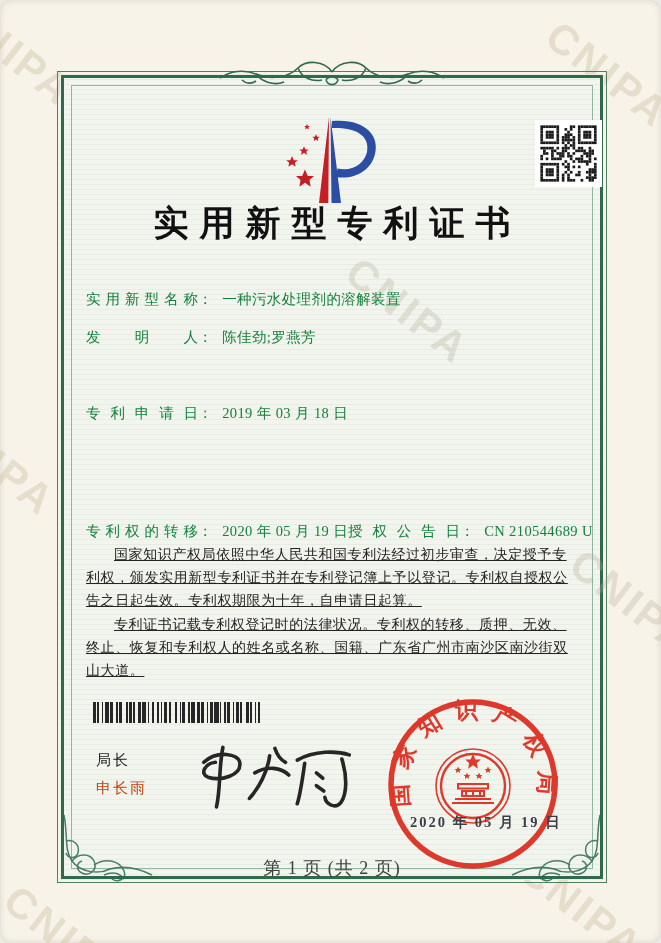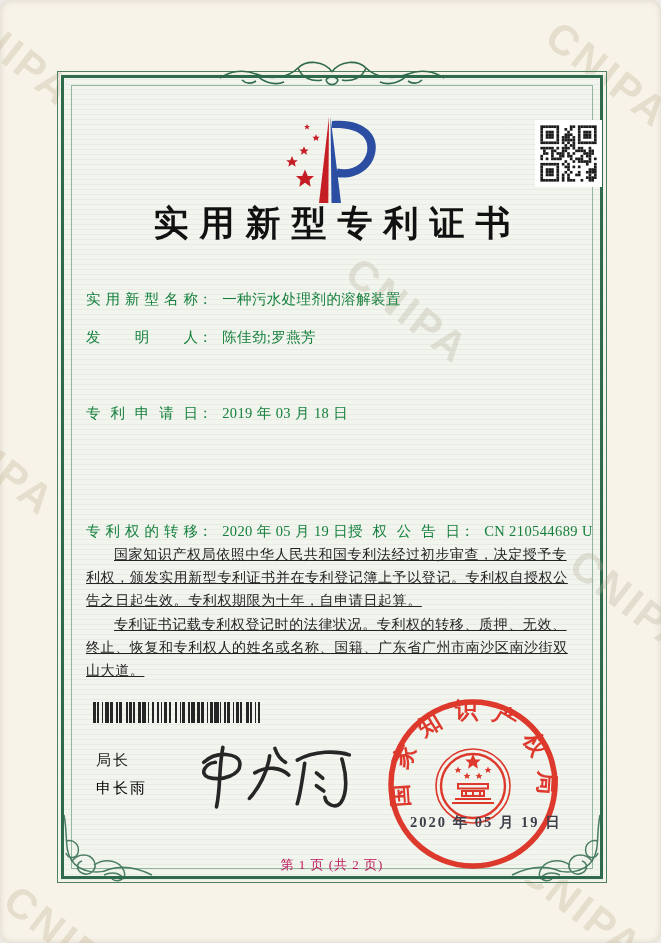--- a/index.html
+++ b/index.html
@@ -78,31 +78,31 @@
   
   .barcode{
     position:absolute;left:35px;top:630px;width:172px;height:21px;
     display:flex;align-items:stretch;overflow:hidden;
   }
   .barcode i{display:block;height:100%;}
   .bar{background:#262626;}
   .gap{background:transparent;}
   .director-title{position:absolute;left:38px;top:679px;font-size:15px;color:#222;
     font-family:"Liberation Sans","DejaVu Sans",sans-serif;letter-spacing:2px;}
-  .director-name{position:absolute;left:38px;top:707px;font-size:15px;color:#000000;
+  .director-name{position:absolute;left:38px;top:707px;font-size:15px;color:#c2410c;
     font-family:"Liberation Sans","DejaVu Sans",sans-serif;letter-spacing:2px;}
   .signature{position:absolute;left:133px;top:660px;width:170px;height:85px;}
   .seal{position:absolute;left:325px;top:622px;width:180px;height:180px;opacity:.93;}
   .seal-date{
     position:absolute;left:352px;top:741px;z-index:4;
     font-size:14.5px;letter-spacing:2px;color:#3e3e4a;font-weight:bold;
   }
   .page-info{
     position:absolute;left:0;top:784px;width:100%;text-align:center;
-    font-size:13px;color:#be185d;letter-spacing:1px;
+    font-size:18px;color:#404040;letter-spacing:1px;
   }
   .footer-note{
     position:absolute;left:50%;top:886px;transform:translateX(-50%);
     background:#fcfbf5;padding:3px 14px;z-index:2;
     font-size:13.5px;color:#2c2c2c;letter-spacing:2px;
   }
   
   .ornament{position:absolute;left:212px;top:54px;width:240px;height:40px;z-index:3;}
   .flourish{position:absolute;width:105px;height:80px;z-index:3;}
   .flourish.bl{left:-4px;top:733px;}

